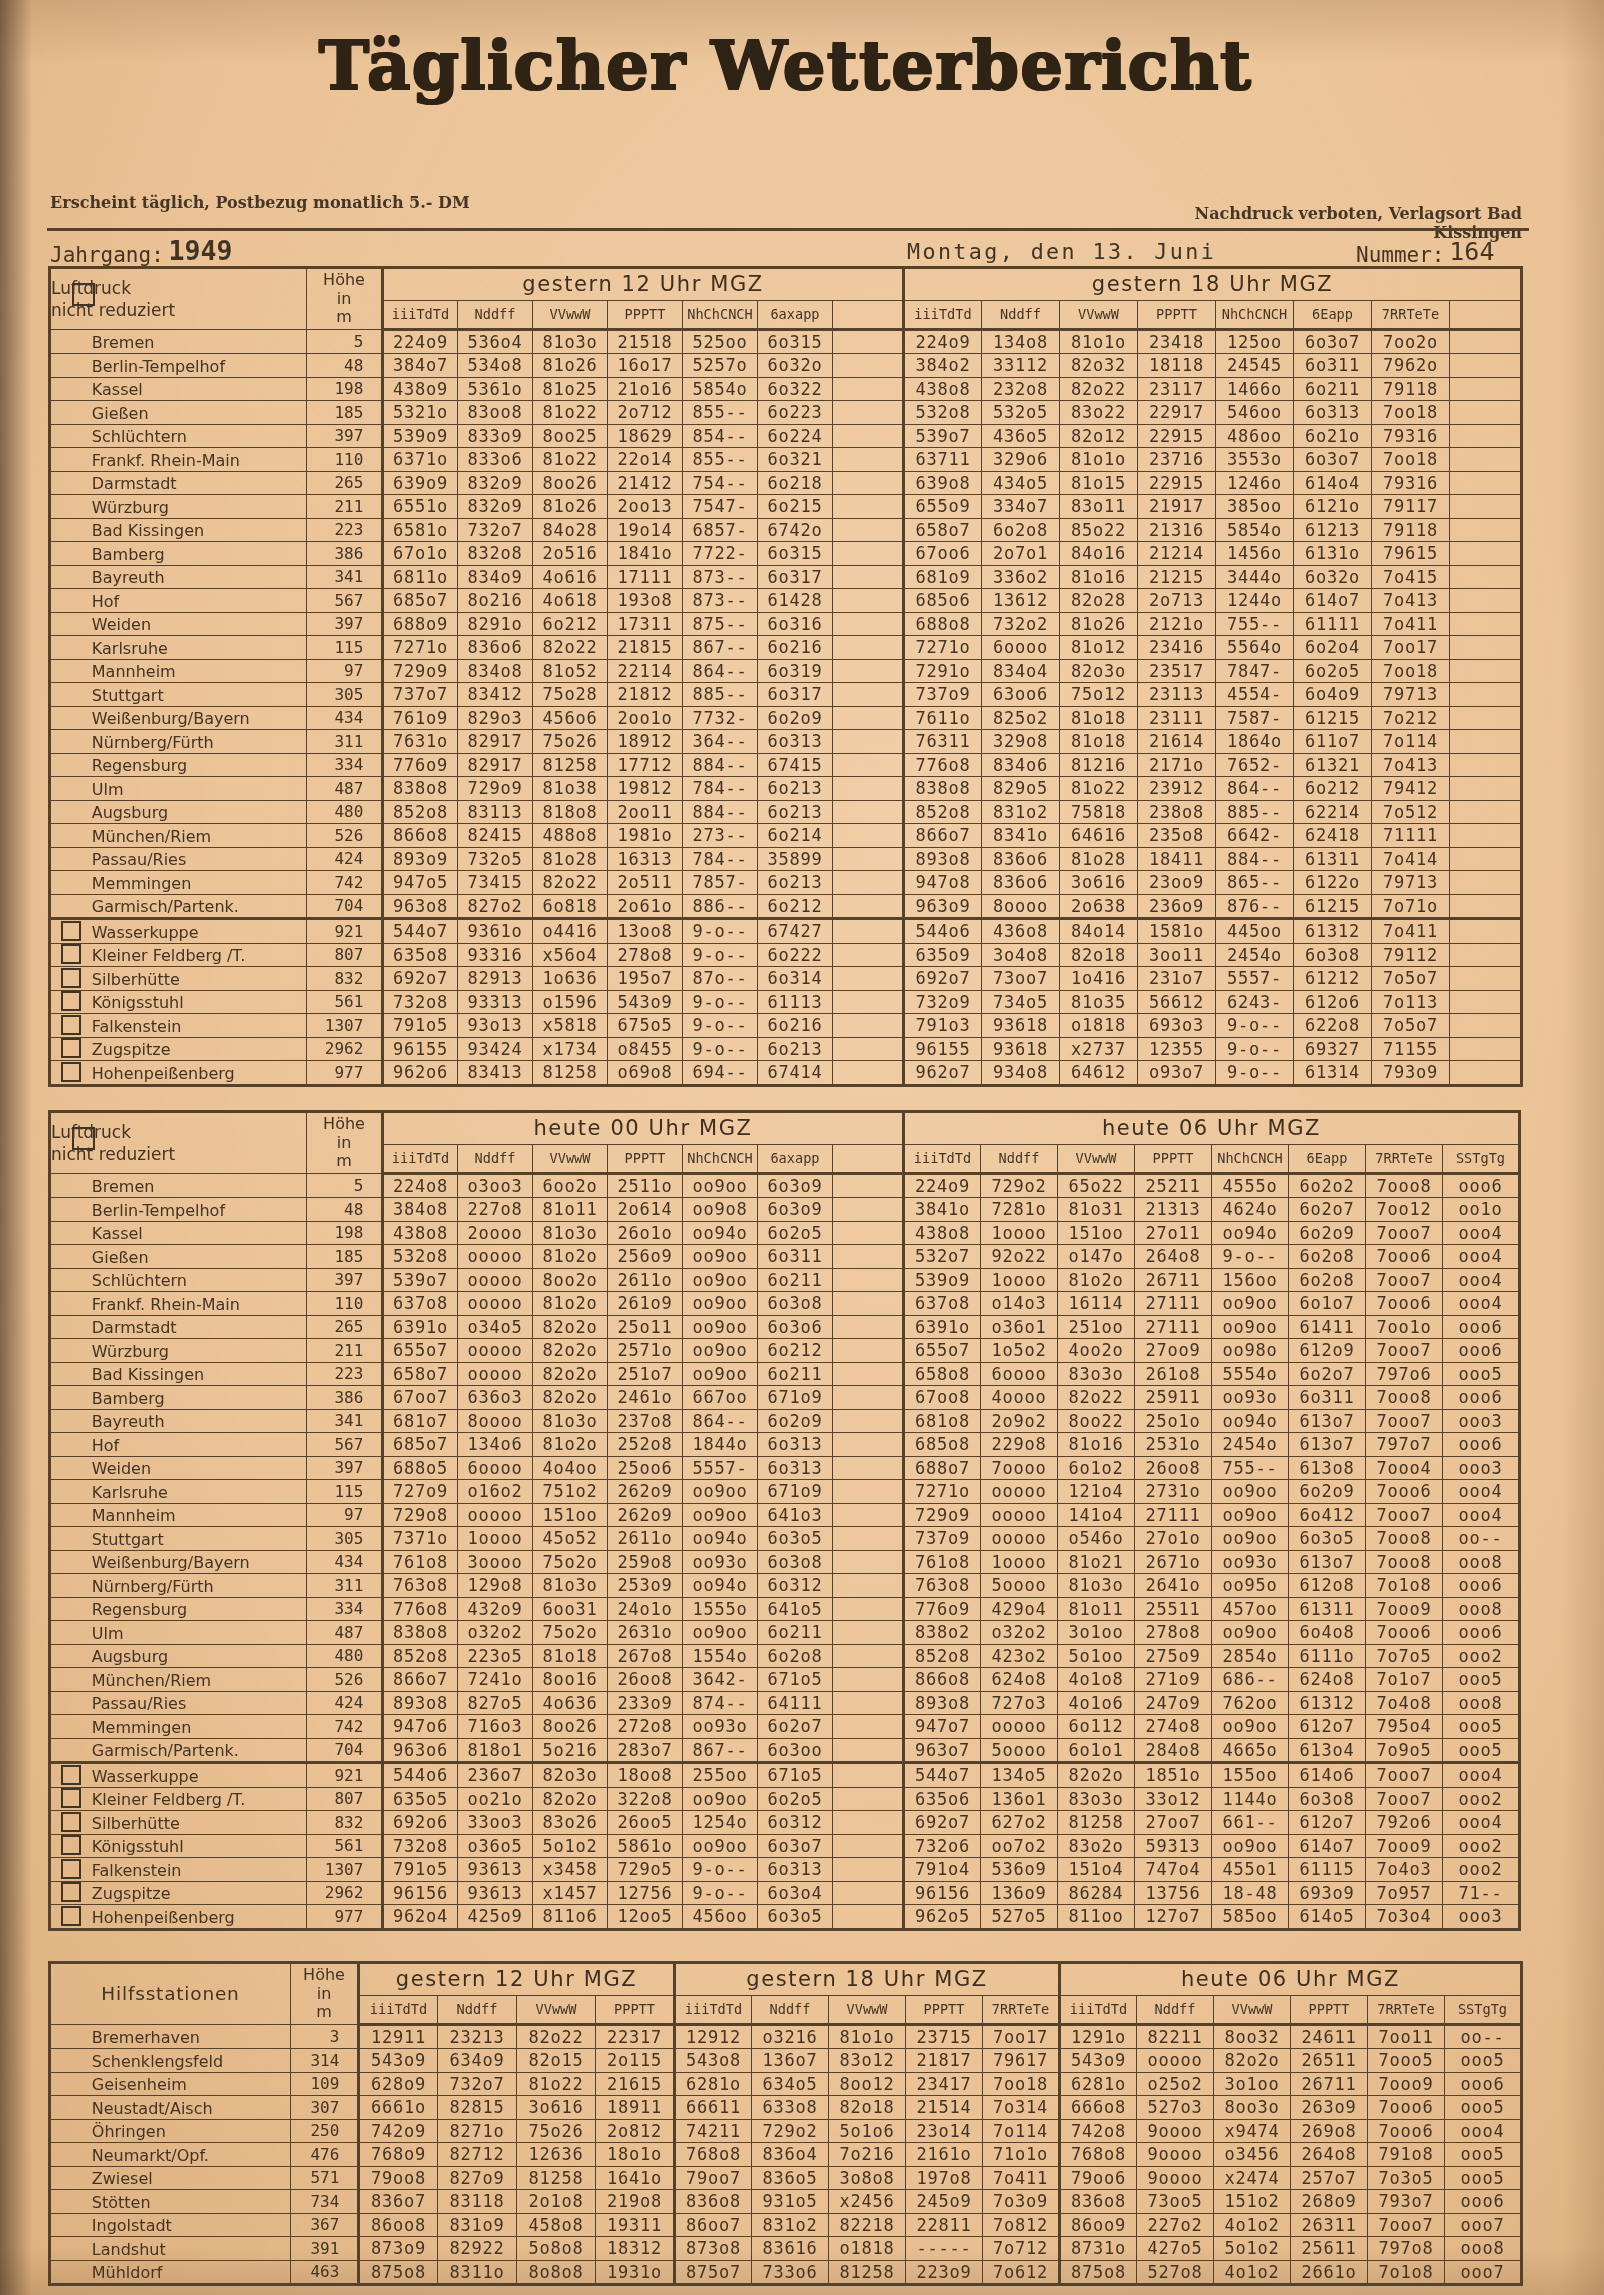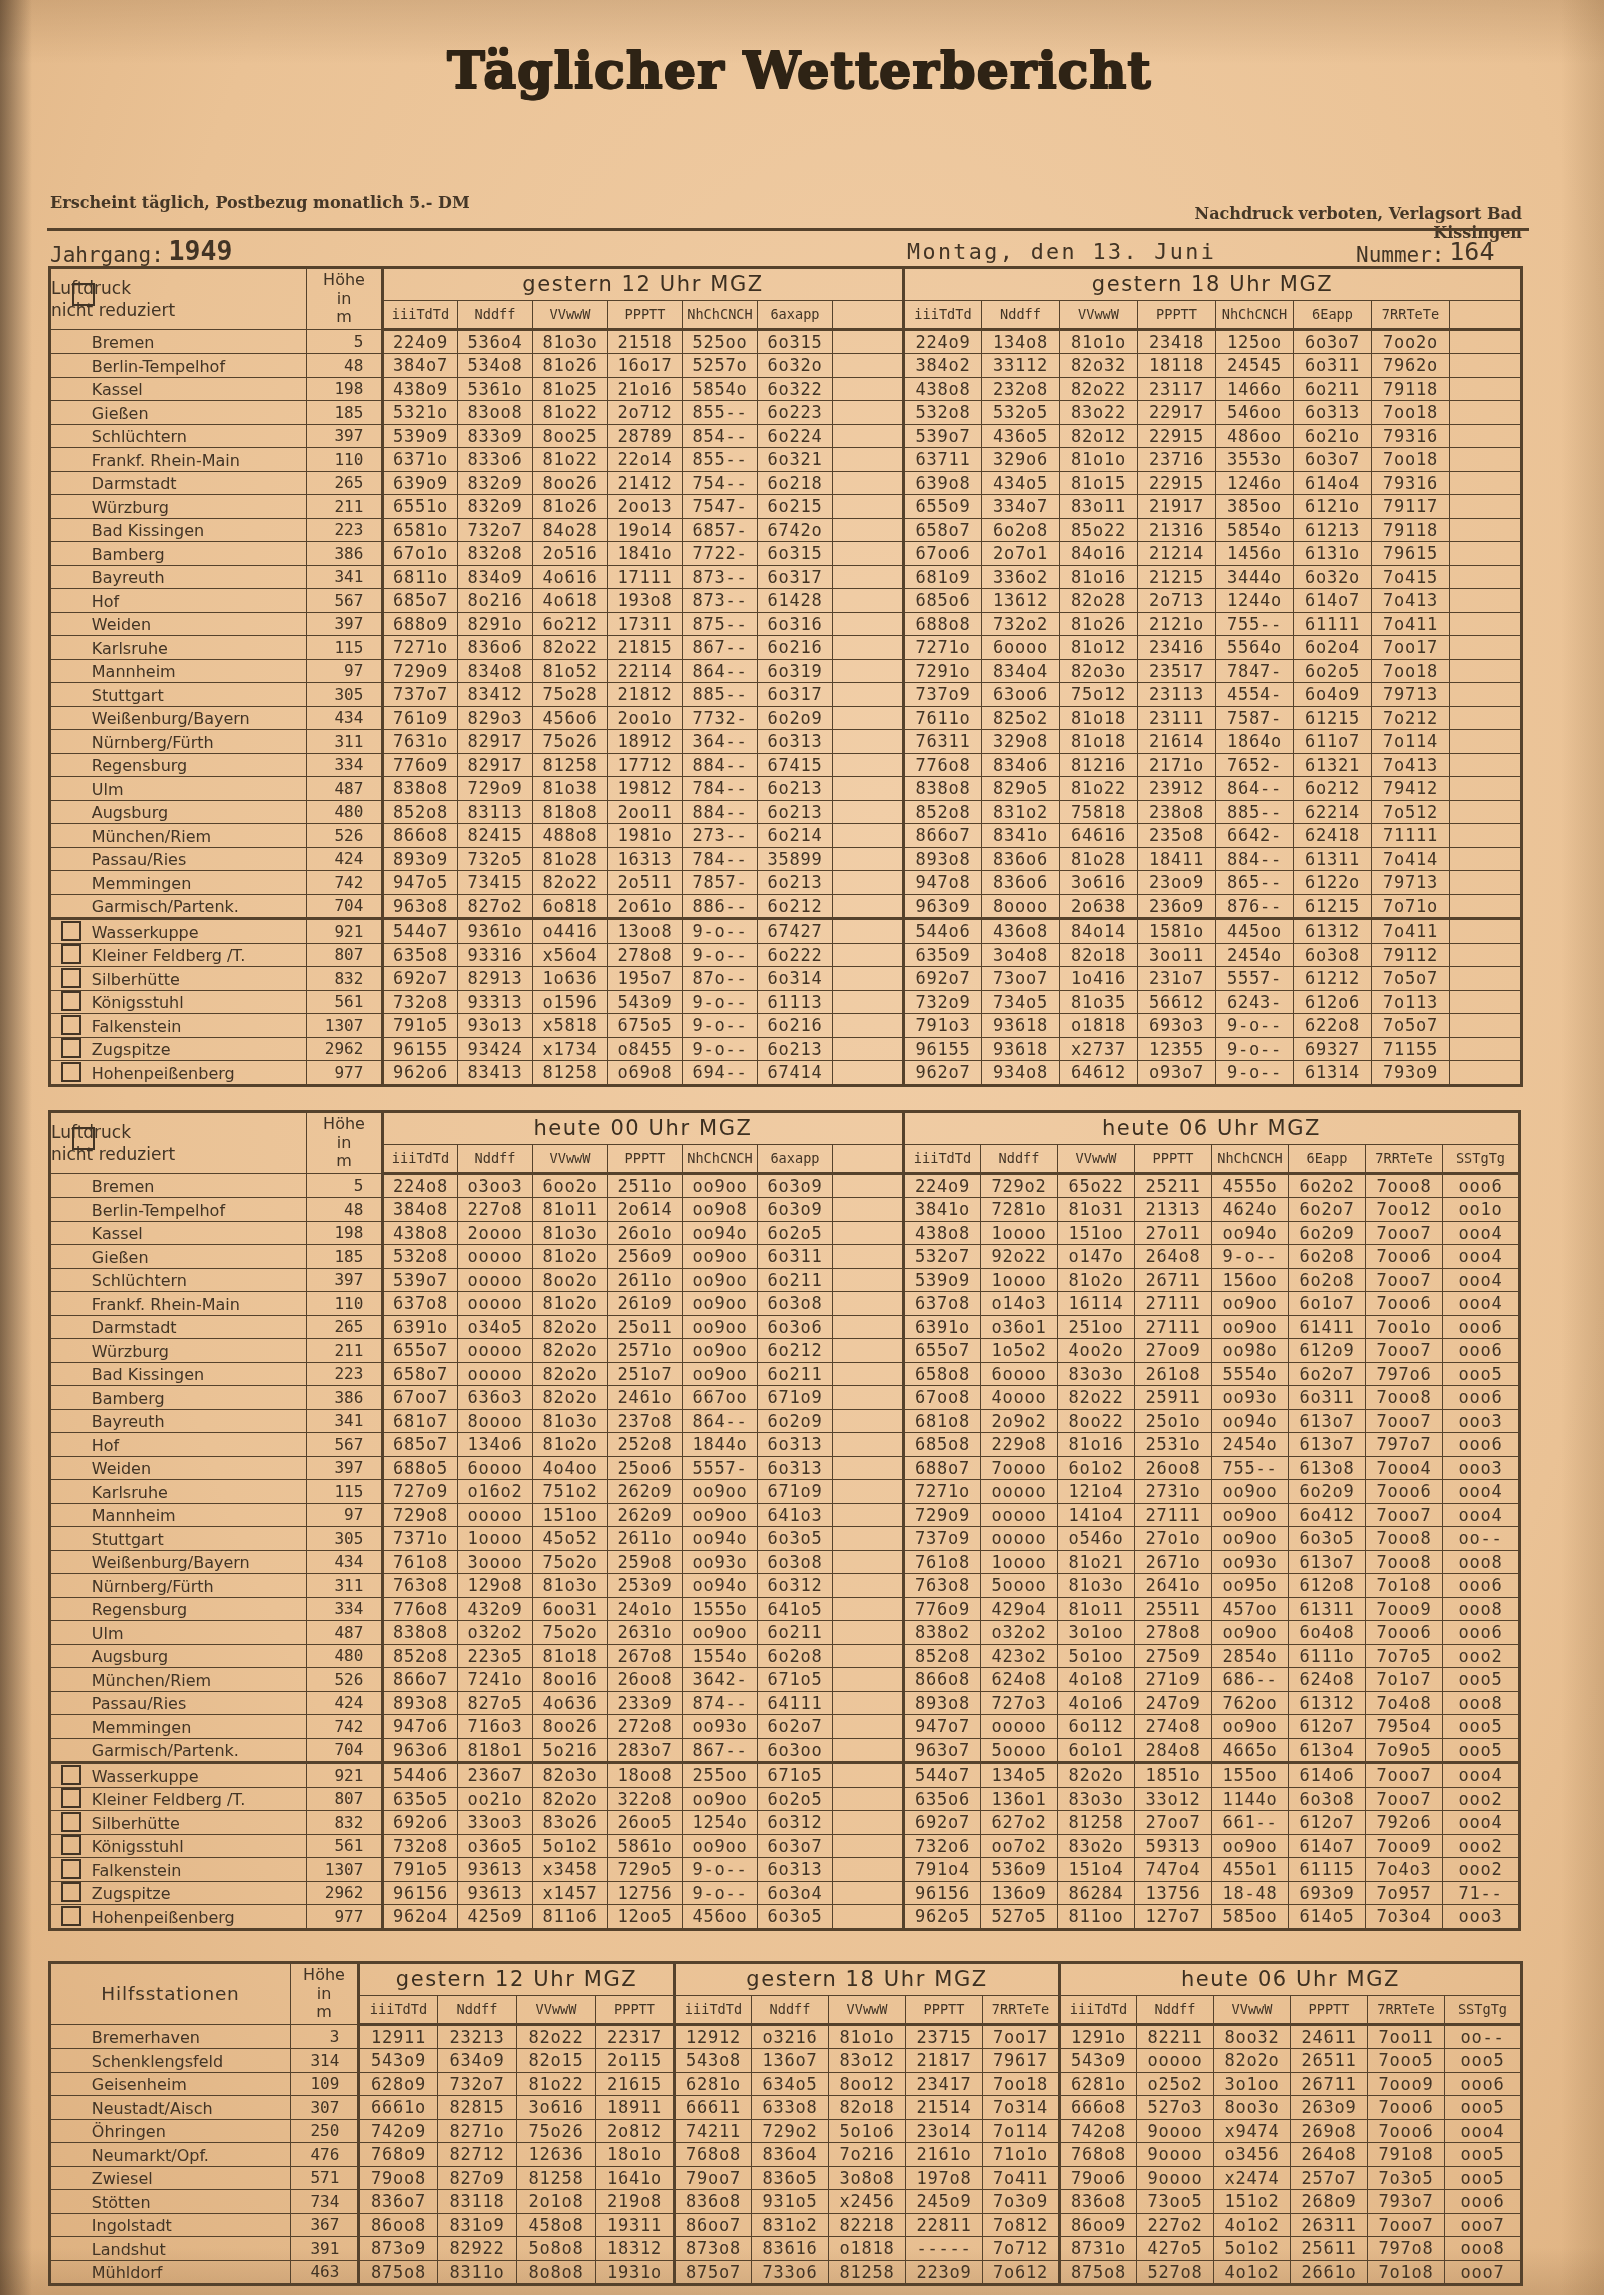--- a/index.html
+++ b/index.html
@@ -14,22 +14,22 @@
     font-family:"DejaVu Sans", sans-serif;color:var(--ink);
     background:
       linear-gradient(90deg, rgba(43,28,15,.55) 0px, rgba(43,28,15,0) 32px),
       linear-gradient(270deg, rgba(120,85,45,.22) 0px, rgba(120,85,45,0) 44px),
       linear-gradient(180deg, rgba(120,80,40,.20) 0px, rgba(120,80,40,0) 64px),
       linear-gradient(0deg, rgba(100,65,30,.18) 0px, rgba(100,65,30,0) 48px),
       radial-gradient(ellipse at 55% 35%, #f1cea7 0%, #eac295 62%, #ddb07f 100%);
   }
   
   .title{
-    position:absolute;top:27px;left:0;width:1565px;margin:16px;text-align:center;
-    font-family:"DejaVu Serif", serif;font-weight:bold;font-size:51px;line-height:1.05;
+    position:absolute;top:27px;left:0;width:1565px;margin:2px;text-align:center;
+    font-family:"DejaVu Serif", serif;font-weight:bold;font-size:68px;line-height:1.05;
     color:var(--ink-dark);letter-spacing:0.8px;
     text-shadow:1.6px 0 0 var(--ink-dark),0 1.6px 0 var(--ink-dark),1.6px 1.6px 0 var(--ink-dark);
   }
   .subtitle{
     position:absolute;top:135px;left:0;width:1565px;text-align:center;
     font-family:"DejaVu Serif", serif;font-weight:bold;font-size:26px;color:#34291b;
     text-shadow:0.8px 0 0 #34291b;
   }
   .note-center{position:absolute;top:181px;left:0;width:1565px;text-align:center;
     font-family:"DejaVu Serif", serif;font-weight:bold;font-size:16px;color:#453727;}
@@ -216,21 +216,21 @@
           <td class="num">6o313</td>
           <td class="num">7oo18</td>
           <td class="num fil"></td>
         </tr>
         <tr>
           <td class="c-st"><span class="cbx hid"></span><span class="stname">Schlüchtern</span></td>
           <td class="c-ho">397</td>
           <td class="num vthick">539o9</td>
           <td class="num">833o9</td>
           <td class="num">8oo25</td>
-          <td class="num">28789</td>
+          <td class="num">18629</td>
           <td class="num">854--</td>
           <td class="num">6o224</td>
           <td class="num fil"></td>
           <td class="num vthick">539o7</td>
           <td class="num">436o5</td>
           <td class="num">82o12</td>
           <td class="num">22915</td>
           <td class="num">486oo</td>
           <td class="num">6o21o</td>
           <td class="num">79316</td>

